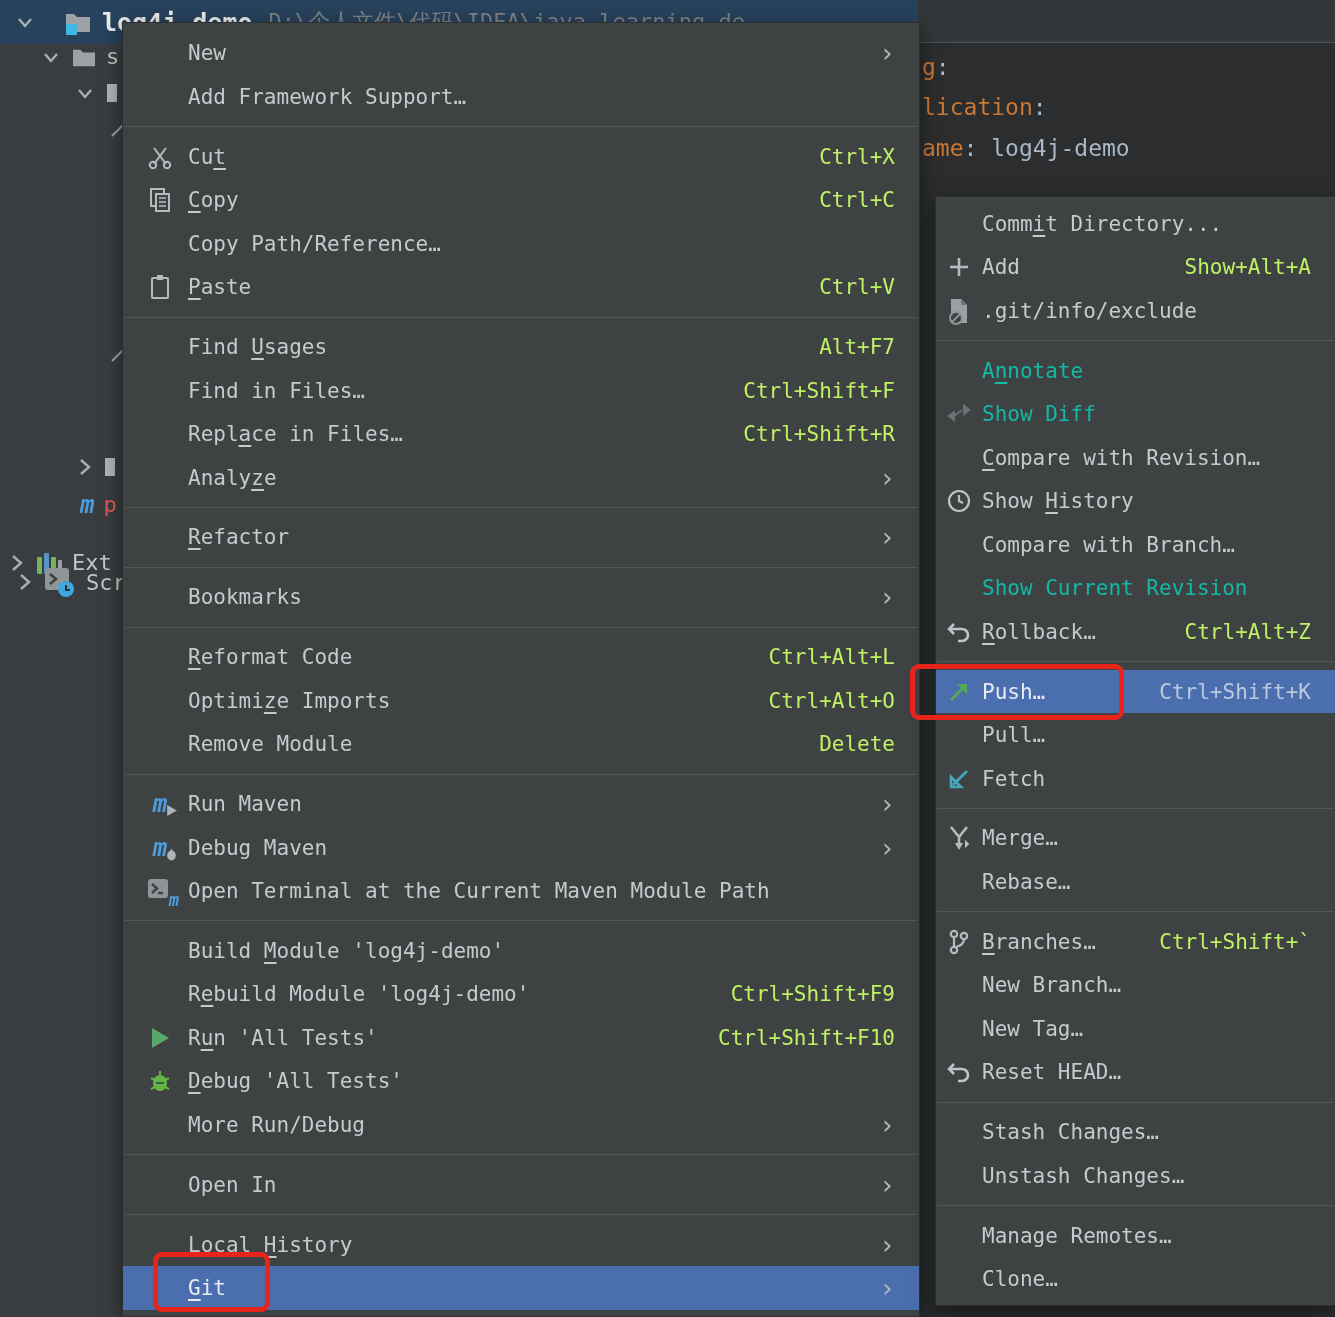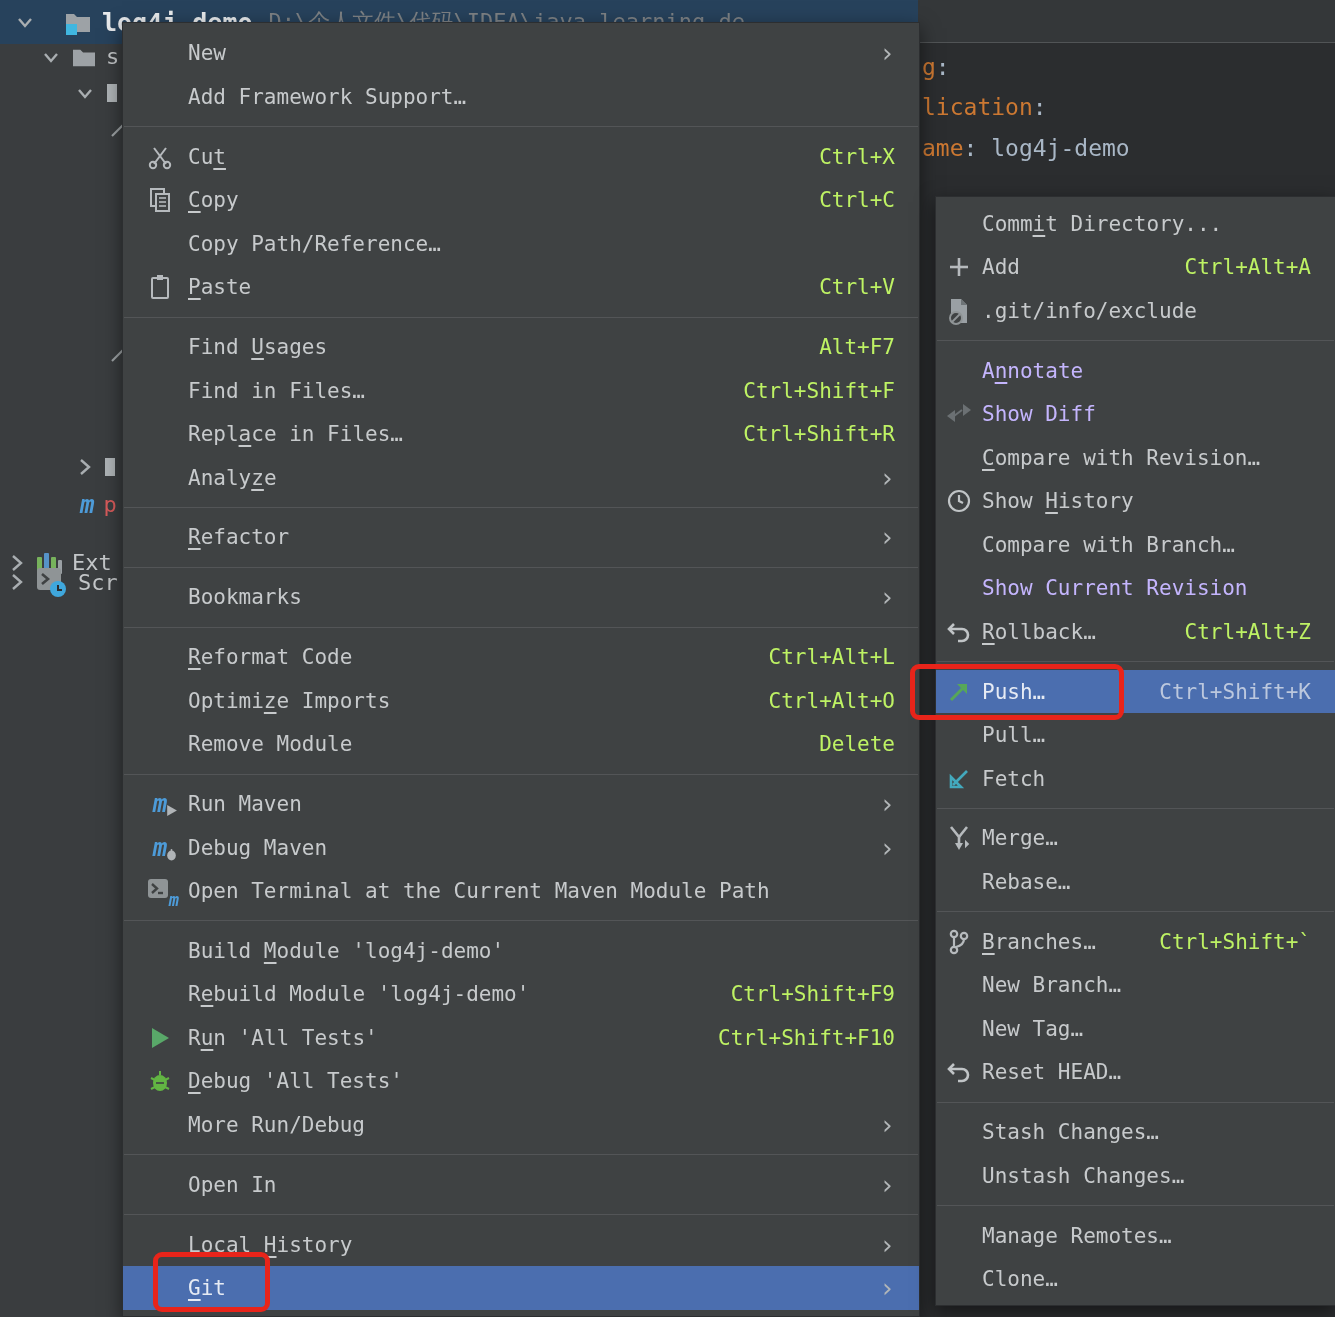--- a/index.html
+++ b/index.html
@@ -27,21 +27,21 @@
   .mi{height:43.5px;display:flex;align-items:center;color:#c7cacc;font-size:21px;white-space:pre;}
   .menu-main .mi{padding:0 24px 0 22px;}
   .menu-sub  .mi{padding:0 24px 0 8px;}
   .mi .ic{width:30px;min-width:30px;text-align:center;position:relative;display:inline-flex;
           align-items:center;justify-content:center;}
   .menu-main .mi .ic{margin-right:13px;}
   .menu-sub  .mi .ic{margin-right:8px;}
   .mi .lbl u{text-underline-offset:4px;}
   .mi .sc{margin-left:auto;color:#bef264;}
   .mi .arrow{margin-left:auto;color:#b2b6b8;font-size:26px;line-height:1;}
-  .mi.disabled{color:#c4b5fd;}
+  .mi.disabled{color:#14b8a6;}
   .mi.selected{background:#4b6eaf;color:#e6ebf4;}
   .mi.selected .sc{color:#bcc8de;}
   .sep{height:1px;background:#535557;margin:7.7px 1px;}
 
   
   .redbox{position:absolute;border:5px solid #e8241a;border-radius:9px;z-index:9;pointer-events:none;}
 
   
   .mvn{color:#4d9bd8;font-style:italic;font-weight:bold;font-size:24px;line-height:1;}
   svg{display:block;}
@@ -120,21 +120,21 @@
         <polyline points="5,4 13,11 5,18" fill="none" stroke="#a9aeb1" stroke-width="2.4"></polyline>
       </svg>
     <svg width="28" height="24" viewBox="0 0 28 24">
       <rect x="2" y="6" width="5" height="17" rx="1" fill="#77b25c"></rect>
       <rect x="9" y="2" width="5" height="21" rx="1" fill="#5693c8"></rect>
       <rect x="16" y="6" width="5" height="17" rx="1" fill="#77b25c"></rect>
       <rect x="23" y="9" width="4" height="14" rx="1" fill="#9aa0a4"></rect>
     </svg>
     <span>Ext</span>
   </div>
-  <div class="tree-item" style="left:8px;top:566px;">
+  <div class="tree-item" style="left:16px;top:566px;">
     <svg width="18" height="22" viewBox="0 0 18 22">
         <polyline points="5,4 13,11 5,18" fill="none" stroke="#a9aeb1" stroke-width="2.4"></polyline>
       </svg>
     <svg width="34" height="32" viewBox="0 0 34 32">
       <rect x="2" y="2" width="24" height="22" rx="3" fill="#8f9496"></rect>
       <polyline points="7,8 13,13 7,18" fill="none" stroke="#3f4243" stroke-width="2.6"></polyline>
       <circle cx="23" cy="23" r="8" fill="#3fa7dc"></circle>
       <polyline points="23,19 23,24 27,24" fill="none" stroke="#2b2d2f" stroke-width="2"></polyline>
     </svg>
     <span>Scr</span>
@@ -217,21 +217,21 @@
       <div class="mi selected"><span class="ic"></span><span class="lbl"><u>G</u>it</span><span class="arrow">›</span></div>
     </div>
 
   <div id="git-menu" class="menu menu-sub" style="left:935px;top:196px;width:400px;height:1110px;padding-top:5px;border-right:none;">
       <div class="mi"><span class="ic"></span><span class="lbl">Comm<u>i</u>t Directory...</span></div>
       <div class="mi"><span class="ic"><svg width="22" height="22" viewBox="0 0 22 22">
             <g stroke="#b6babd" stroke-width="2.6">
               <line x1="11" y1="2" x2="11" y2="20"></line>
               <line x1="2" y1="11" x2="20" y2="11"></line>
             </g>
-          </svg></span><span class="lbl">Add</span><span class="sc">Ctrl+Alt+A</span></div>
+          </svg></span><span class="lbl">Add</span><span class="sc">Show+Alt+A</span></div>
       <div class="mi"><span class="ic"><svg width="24" height="28" viewBox="0 0 24 28">
             <path d="M4 2 h10 l6 6 v18 H4 z" fill="#9aa0a4"></path>
             <path d="M14 2 l6 6 h-6 z" fill="#6e7477"></path>
             <circle cx="9" cy="21" r="6" fill="#3f4243" stroke="#8f9496" stroke-width="2"></circle>
             <line x1="5" y1="25" x2="13" y2="17" stroke="#8f9496" stroke-width="2"></line>
           </svg></span><span class="lbl">.git/info/exclude</span></div>
       <div class="sep"></div>
       <div class="mi disabled"><span class="ic"></span><span class="lbl">A<u>n</u>notate</span></div>
       <div class="mi disabled"><span class="ic"><svg width="26" height="24" viewBox="0 0 26 24">
             <g fill="#6b7073">

